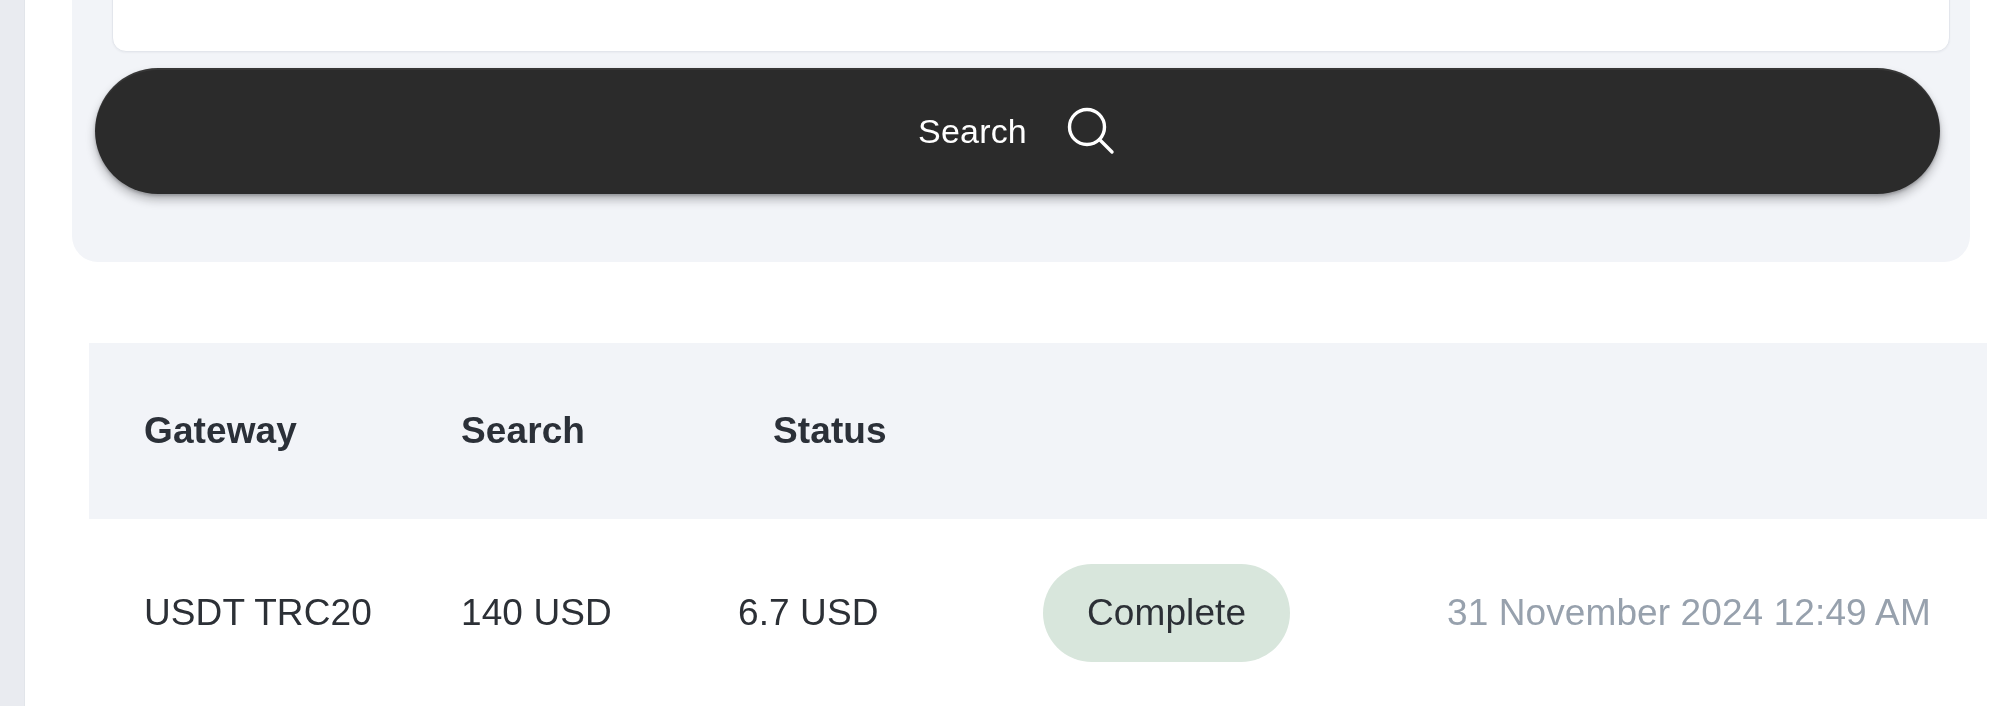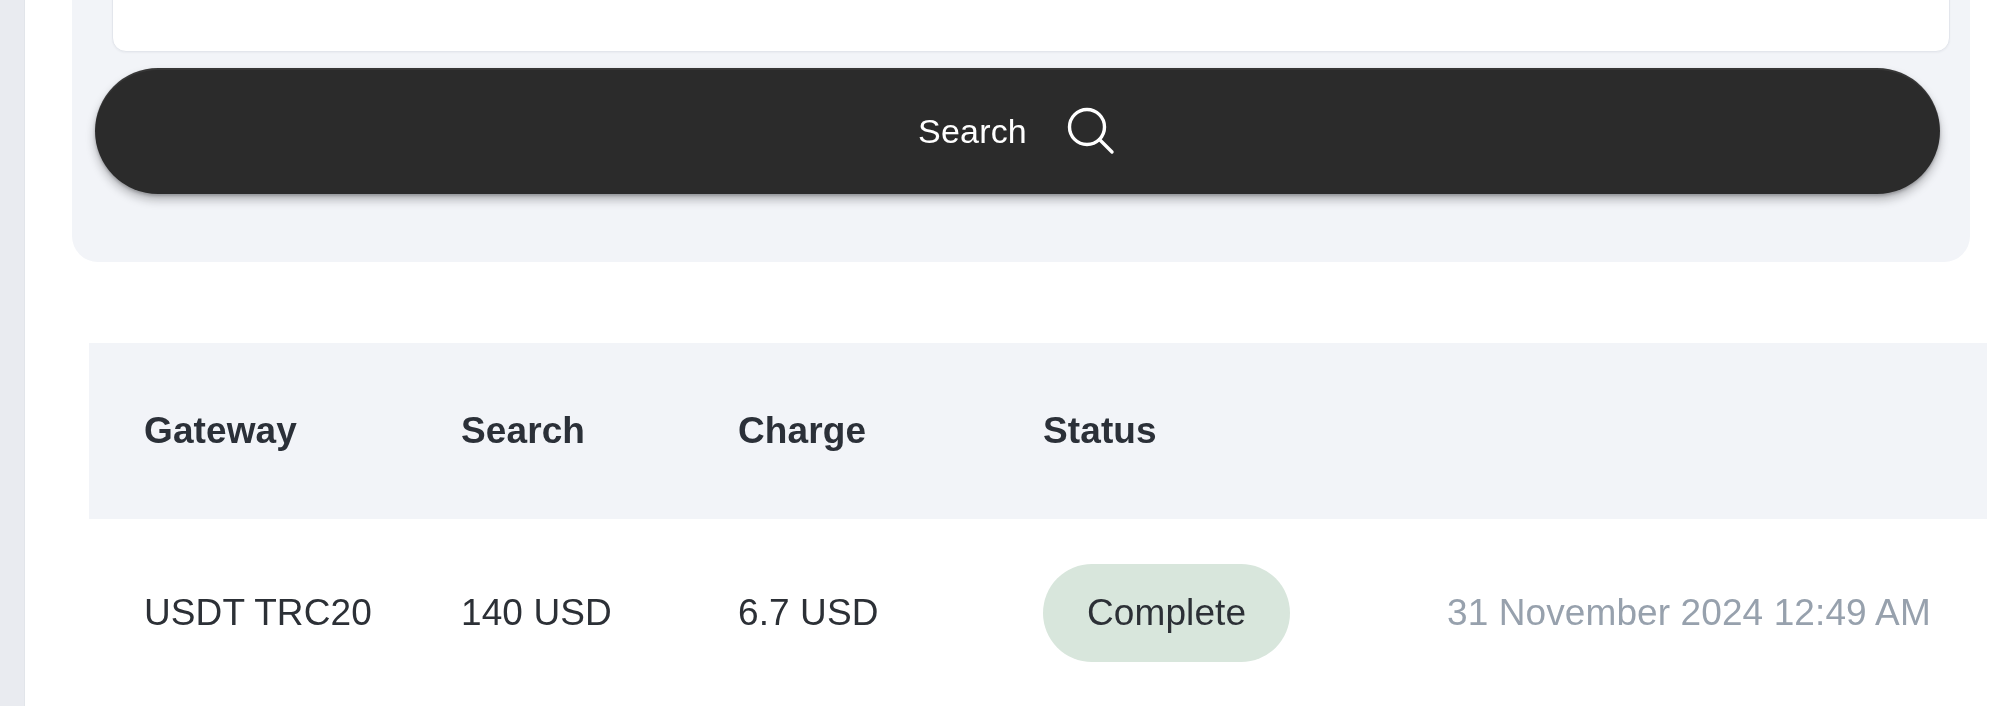--- a/index.html
+++ b/index.html
@@ -189,23 +189,20 @@
 
   <div class="table">
 
     <div class="table-head-row">
       <div class="col col-gateway">
         <span class="th">Gateway</span>
       </div>
       <div class="col col-amount">
         <span class="th">Search</span>
       </div>
-      <div class="col col-charge">
-        <span class="th">Charge</span>
-      </div>
       <div class="col col-status">
         <span class="th">Status</span>
       </div>
     </div>
 
     <div class="table-body-row">
       <div class="col col-gateway">
         <span class="td">USDT TRC20</span>
       </div>
       <div class="col col-amount">

